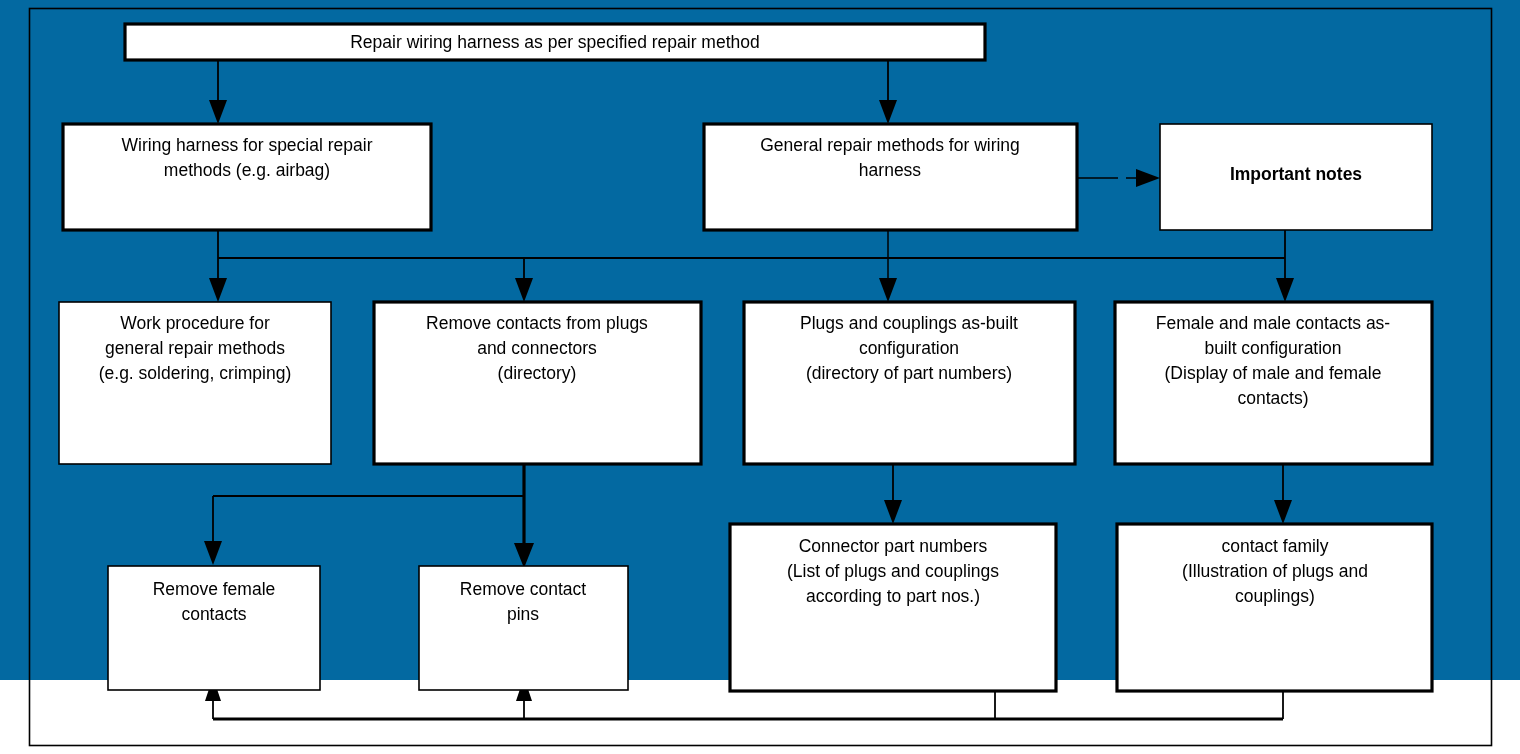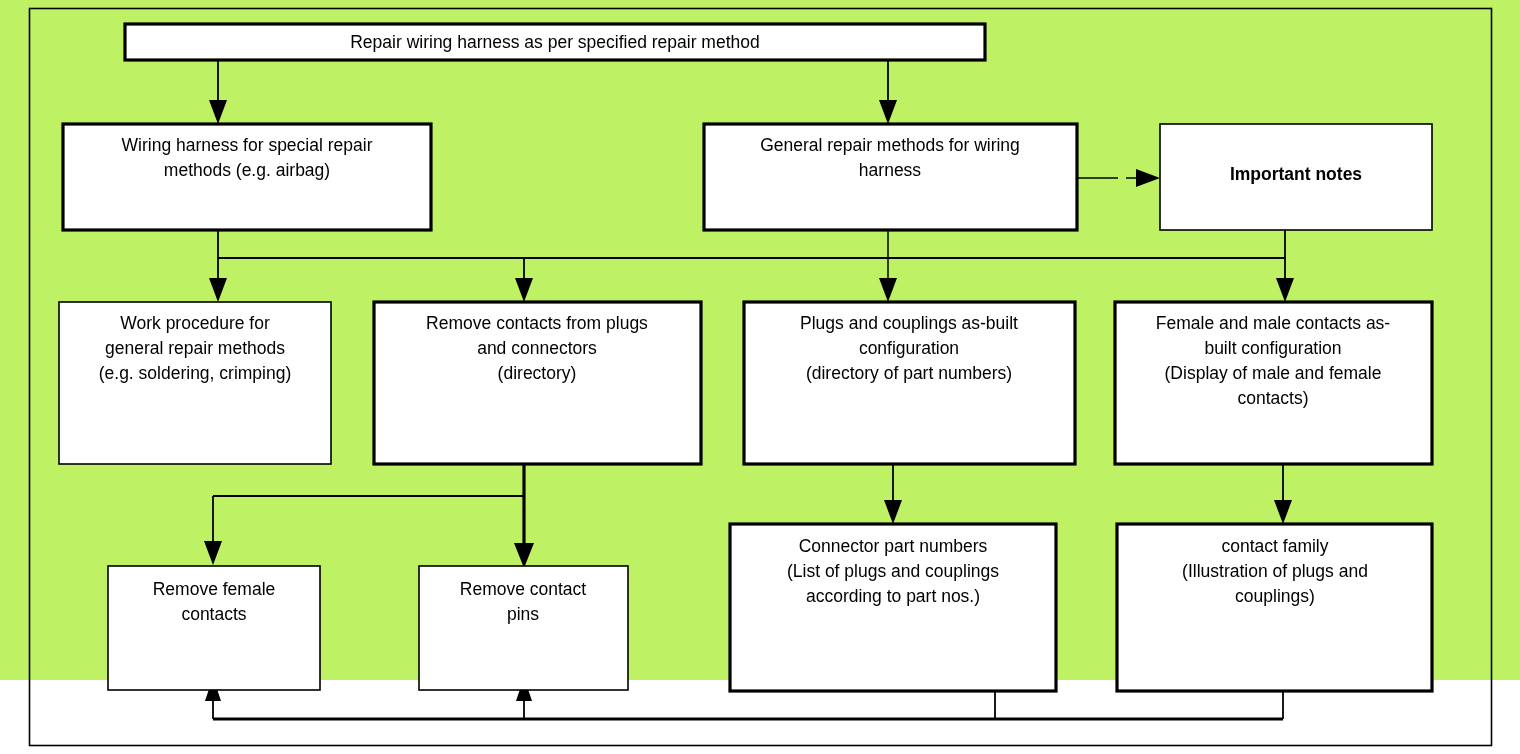--- a/index.html
+++ b/index.html
@@ -10,21 +10,21 @@
   body {
     width: 1520px;
     height: 754px;
     font-family: "Liberation Sans", sans-serif;
     overflow: hidden;
   }
   #diagram-root {
     position: relative;
     width: 1520px;
     height: 680px;
-    background: #bef264;
+    background: #0369a1;
   }
   svg.flow {
     position: absolute;
     left: 0;
     top: 0;
     width: 1520px;
     height: 754px;
     display: block;
   }
   .node-label {

